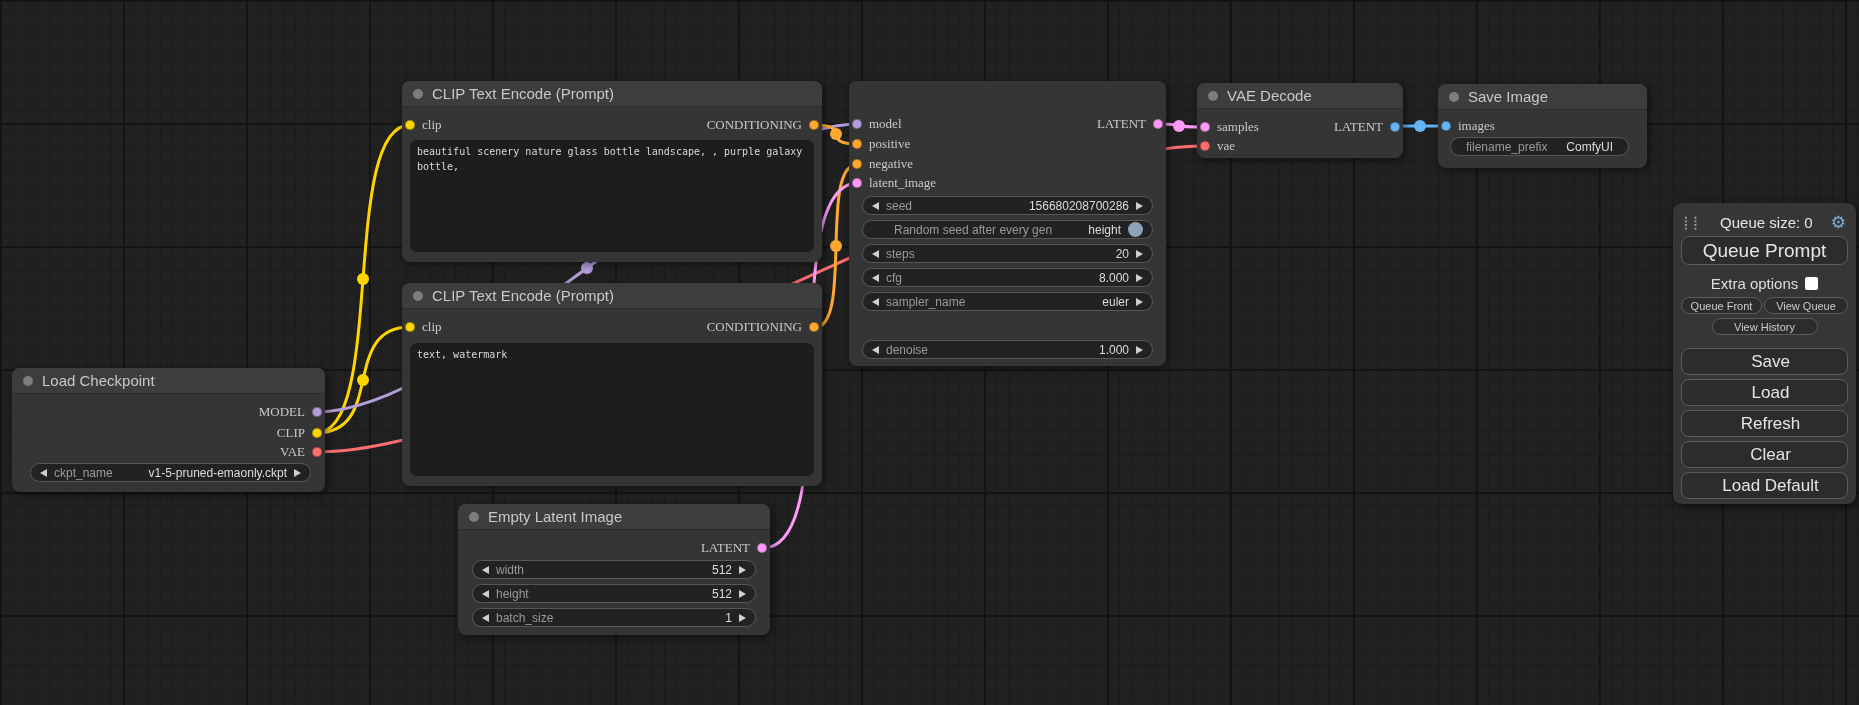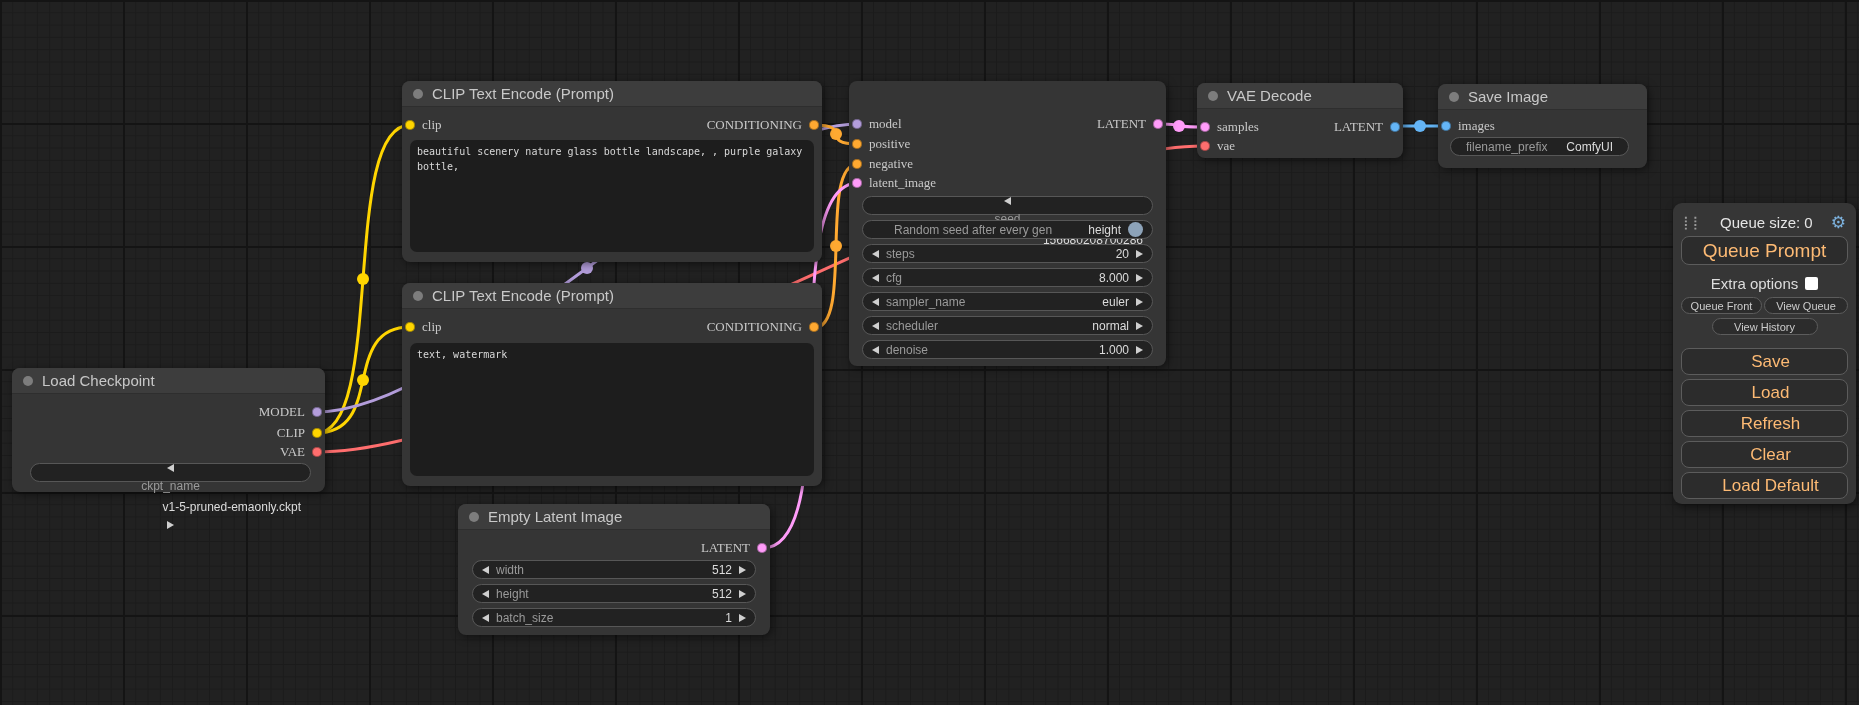--- a/index.html
+++ b/index.html
@@ -49,21 +49,21 @@
   
   .panel{
     position:absolute;z-index:3;background:#363636;border-radius:9px;
     box-shadow:2px 3px 10px rgba(0,0,0,.55);box-sizing:border-box;padding:8px;
   }
   .panel-header{display:flex;align-items:center;height:22px;margin:0 2px;}
   .drag-handle{color:#9a9a9a;font-size:13px;line-height:1;cursor:move;}
   .panel-title{flex:1;text-align:center;color:#e5e5e5;font-size:15px;}
   .gear{font-size:17px;line-height:1;cursor:pointer;}
   .btn{
-    background:#2c2c2c;border:1px solid #5c5c5c;border-radius:8px;color:#fdba74;
+    background:#2c2c2c;border:1px solid #5c5c5c;border-radius:8px;color:#e5e5e5;
     display:flex;align-items:center;justify-content:center;cursor:pointer;
     box-sizing:border-box;font-family:"Liberation Sans", sans-serif;
   }
   .btn-queue{height:29px;margin:3px 0 0 0;width:100%;font-size:19px;}
   .extra-row{display:flex;align-items:center;justify-content:center;gap:7px;height:18px;margin-top:9px;}
   .extra-label{color:#dddddd;font-size:15px;}
   .checkbox{width:13px;height:13px;border-radius:2px;}
   .small-row{display:flex;justify-content:space-between;margin-top:5px;}
   .btn-small{height:17px;font-size:11px;color:#cccccc;border-radius:9px;}
   .btn-qf{width:81px;} .btn-vq{width:84px;}
@@ -106,21 +106,21 @@
       <span class="pdot" style="background-color: rgb(179, 157, 219);"></span>
     </div>
     <div class="row-out" style="top:57px;">
       <span class="plabel">CLIP</span>
       <span class="pdot" style="background-color: rgb(255, 213, 0);"></span>
     </div>
     <div class="row-out" style="top:76px;">
       <span class="plabel">VAE</span>
       <span class="pdot" style="background-color: rgb(255, 110, 110);"></span>
     </div>
-    <div class="pill" style="left:18px;right:14px;top:95px;flex-direction:column;">
+    <div class="pill" style="left:18px;right:14px;top:95px;">
       <span class="arr-l"></span>
       <span class="wlabel">ckpt_name</span>
       <span class="wvalue">v1-5-pruned-emaonly.ckpt</span>
       <span class="arr-r"></span>
     </div>
   </div>
 
   <div class="node" style="left:402px;top:81px;width:420px;height:181px;">
     <div class="node-title">
       <span class="tdot"></span>
@@ -196,21 +196,21 @@
       <span class="plabel">negative</span>
     </div>
     <div class="row-in" style="top:94px;">
       <span class="pdot" style="background-color: rgb(255, 156, 249);"></span>
       <span class="plabel">latent_image</span>
     </div>
     <div class="row-out" style="top:35px;">
       <span class="plabel">LATENT</span>
       <span class="pdot" style="background-color: rgb(255, 156, 249);"></span>
     </div>
-    <div class="pill" style="left:13px;right:13px;top:115px;flex-direction:column;">
+    <div class="pill" style="left:13px;right:13px;top:115px;">
       <span class="arr-l"></span>
       <span class="wlabel">seed</span>
       <span class="wvalue">156680208700286</span>
       <span class="arr-r"></span>
     </div>
     <div class="pill" style="left:13px;right:13px;top:139px;">
       <span class="wlabel" style="margin-left:22px;">Random seed after every gen</span>
       <span class="wvalue">height</span>
       <span class="toggle-dot" style="background-color: rgb(141, 163, 185);"></span>
     </div>
@@ -223,26 +223,20 @@
     <div class="pill" style="left:13px;right:13px;top:187px;">
       <span class="arr-l"></span>
       <span class="wlabel">cfg</span>
       <span class="wvalue">8.000</span>
       <span class="arr-r"></span>
     </div>
     <div class="pill" style="left:13px;right:13px;top:211px;">
       <span class="arr-l"></span>
       <span class="wlabel">sampler_name</span>
       <span class="wvalue">euler</span>
-      <span class="arr-r"></span>
-    </div>
-    <div class="pill" style="left:13px;right:13px;top:235px;">
-      <span class="arr-l"></span>
-      <span class="wlabel">scheduler</span>
-      <span class="wvalue">normal</span>
       <span class="arr-r"></span>
     </div>
     <div class="pill" style="left:13px;right:13px;top:259px;">
       <span class="arr-l"></span>
       <span class="wlabel">denoise</span>
       <span class="wvalue">1.000</span>
       <span class="arr-r"></span>
     </div>
   </div>
 

